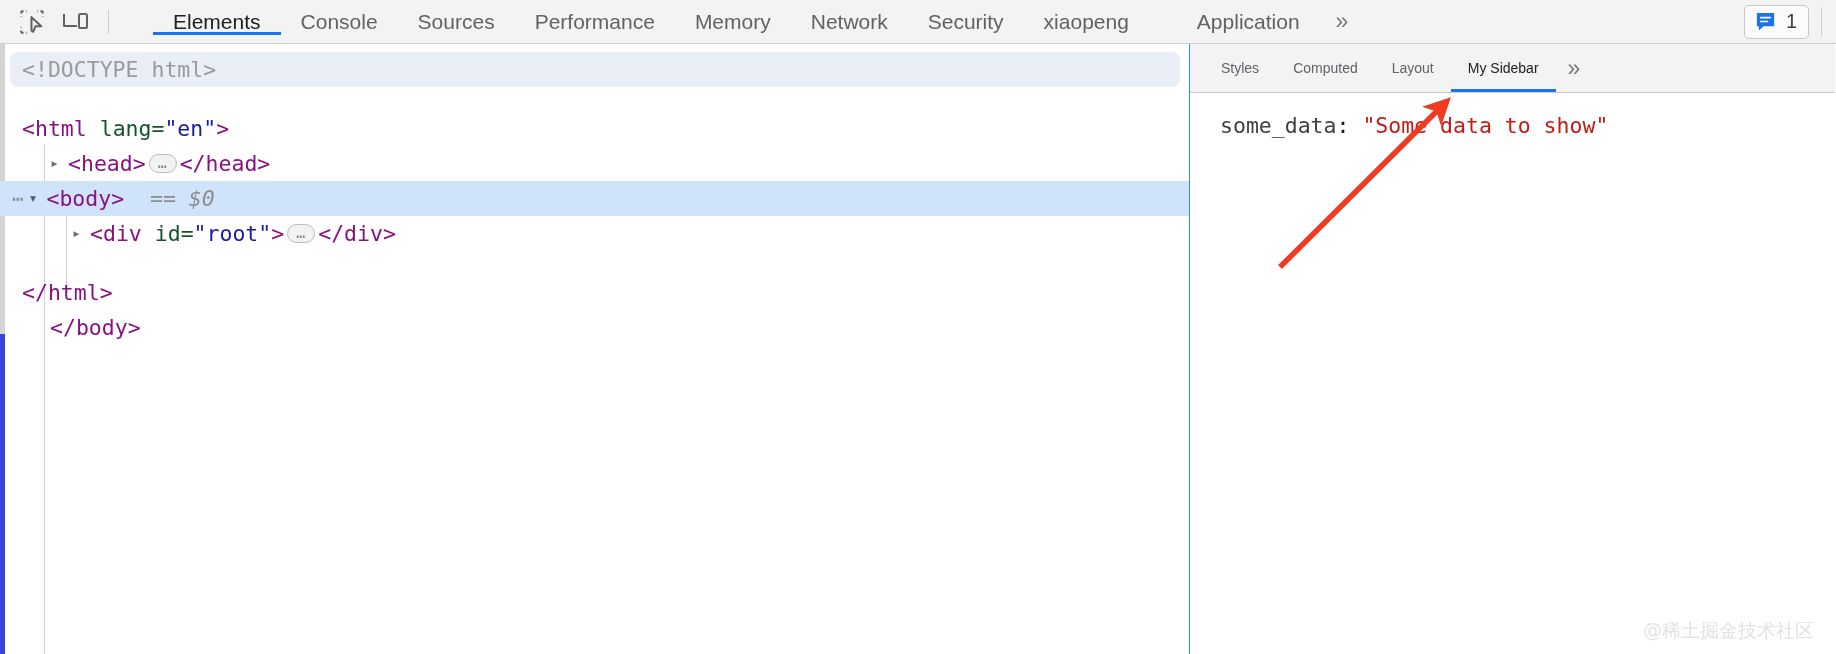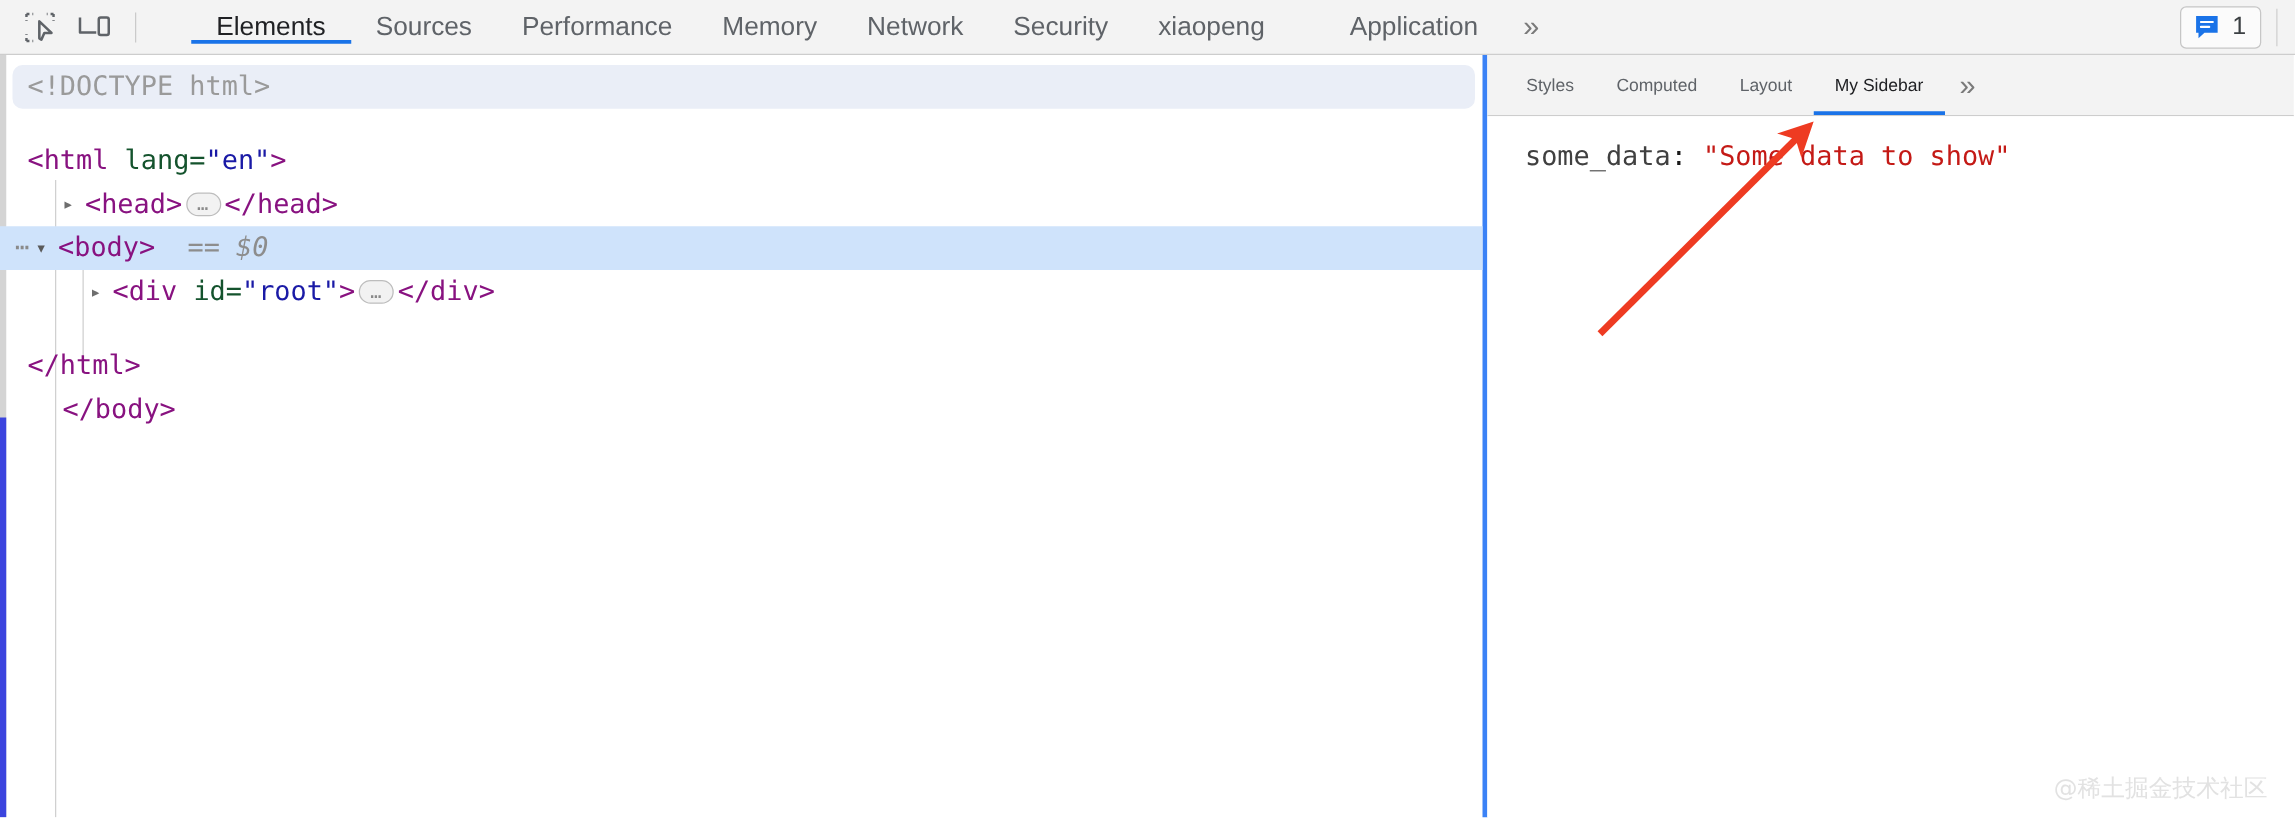--- a/index.html
+++ b/index.html
@@ -96,21 +96,21 @@
     width: 1836px; height: 610px;
     display: flex;
   }
 
   
   .dom-panel {
     position: relative;
     width: 1190px;
     height: 610px;
     background: #ffffff;
-    border-right: 4px solid #3b82f6;
+    border-right: 1px solid #3b82f6;
     overflow: hidden;
   }
   .dom-left-rail {
     position: absolute;
     left: 0; top: 0;
     width: 5px; height: 610px;
     background: #d4d4d4;
   }
   .dom-left-scroll {
     position: absolute;
@@ -292,20 +292,23 @@
         <rect x="17" y="4" width="8" height="14" rx="1.6" stroke="#5f6368" stroke-width="2" fill="none"></rect>
       </svg>
     </div>
 
     <div class="tb-sep"></div>
 
     <div class="tab selected tab-gap-lg">
       <span>Elements</span>
     </div>
     <div class="tab">
+      <span>Console</span>
+    </div>
+    <div class="tab">
       <span>Sources</span>
     </div>
     <div class="tab">
       <span>Performance</span>
     </div>
     <div class="tab">
       <span>Memory</span>
     </div>
     <div class="tab">
       <span>Network</span>

